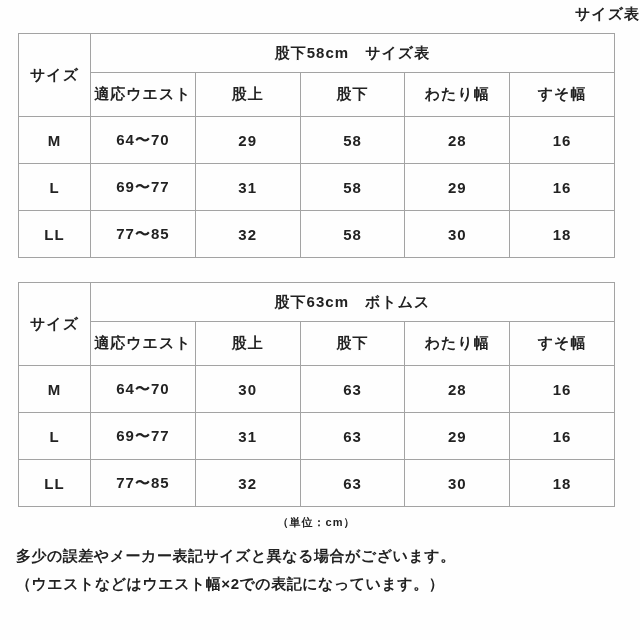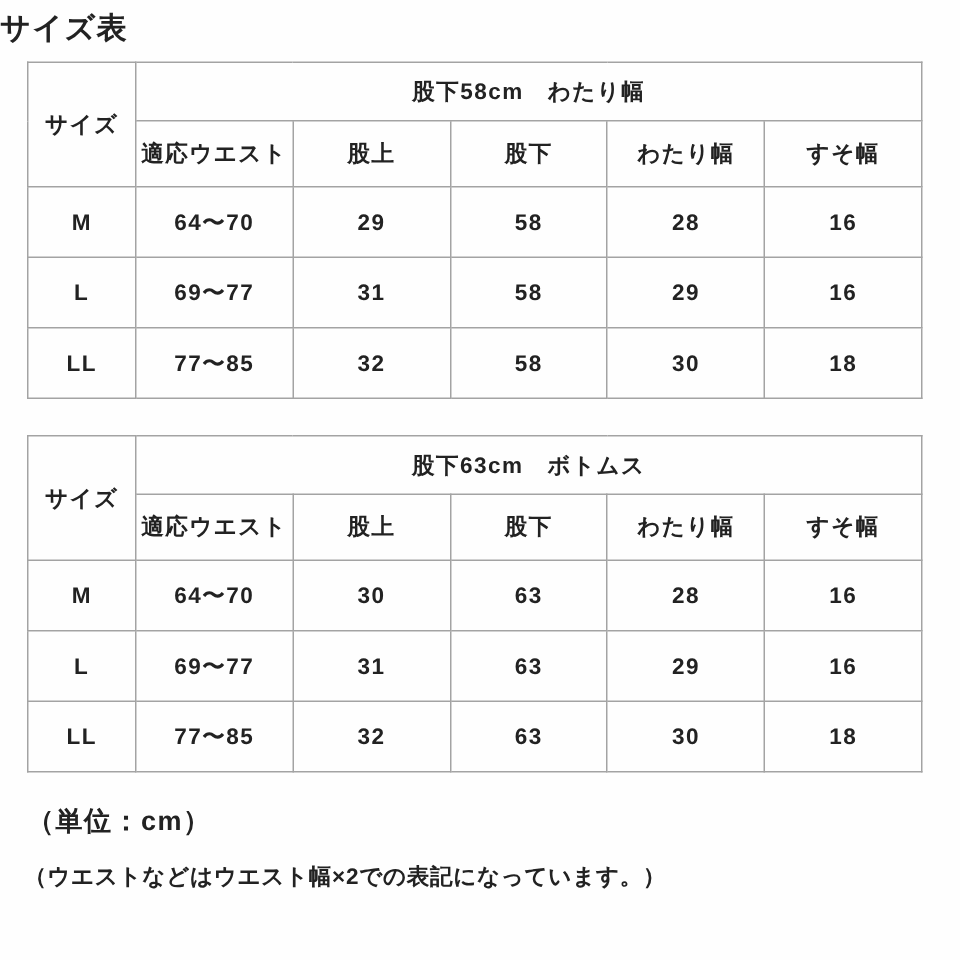--- a/index.html
+++ b/index.html
@@ -12,22 +12,22 @@
     width: 640px;
     height: 640px;
     background: #fefefe;
     font-family: "Liberation Sans", "DejaVu Sans", sans-serif;
     color: #222222;
     font-weight: bold;
     box-sizing: border-box;
     overflow: hidden;
   }
   .page-title {
-    text-align: left;
-    font-size: 20px;
+    text-align: right;
+    font-size: 15px;
     padding-top: 5px;
     letter-spacing: 1px;
   }
   .size-table {
     border-collapse: collapse;
     table-layout: fixed;
     margin-left: 18px;
     width: 597px;
     background: #fefefe;
   }
@@ -48,23 +48,23 @@
   .col-rise    { width: 105px; }
   .col-inseam  { width: 106px; }
   .col-thigh   { width: 107px; }
   .col-hem     { width: 99px;  }
   .row-group   { height: 39px; }
   .row-subhead { height: 44px; margin-left: 32px; }
   .row-data    { height: 47px; }
   .unit-note {
     width: 597px;
     margin-left: 18px;
-    text-align: left;
-    font-size: 18px;
-    margin-top: 20px;
+    text-align: center;
+    font-size: 11px;
+    margin-top: 8px;
     letter-spacing: 1px;
   }
   .notes {
     margin: 12px 0 0 16px;
     font-size: 15px;
     line-height: 28px;
     letter-spacing: 0.5px;
   }
   .note-line { white-space: nowrap; }
 </style>
@@ -72,21 +72,21 @@
 <body>
 
 <div class="page">
 
   <div class="page-title">サイズ表</div>
 
   <table class="size-table first">
     <tbody>
         <tr class="row-group">
       <td class="col-size" rowspan="2">サイズ</td>
-      <td colspan="5">股下58cm　わたり幅</td>
+      <td colspan="5">股下58cm　サイズ表</td>
     </tr>
     <tr class="row-subhead">
       <td class="col-waist">適応ウエスト</td>
       <td class="col-rise">股上</td>
       <td class="col-inseam">股下</td>
       <td class="col-thigh">わたり幅</td>
       <td class="col-hem">すそ幅</td>
     </tr>
     <tr class="row-data">
       <td>M</td>
@@ -151,16 +151,17 @@
       <td>63</td>
       <td>30</td>
       <td>18</td>
     </tr>
   </tbody>
     </table>
 
   <div class="unit-note">（単位：cm）</div>
 
   <div class="notes">
+    <div class="note-line">多少の誤差やメーカー表記サイズと異なる場合がございます。</div>
     <div class="note-line">（ウエストなどはウエスト幅×2での表記になっています。）</div>
   </div>
 
 </div>
 
 </body></html>

